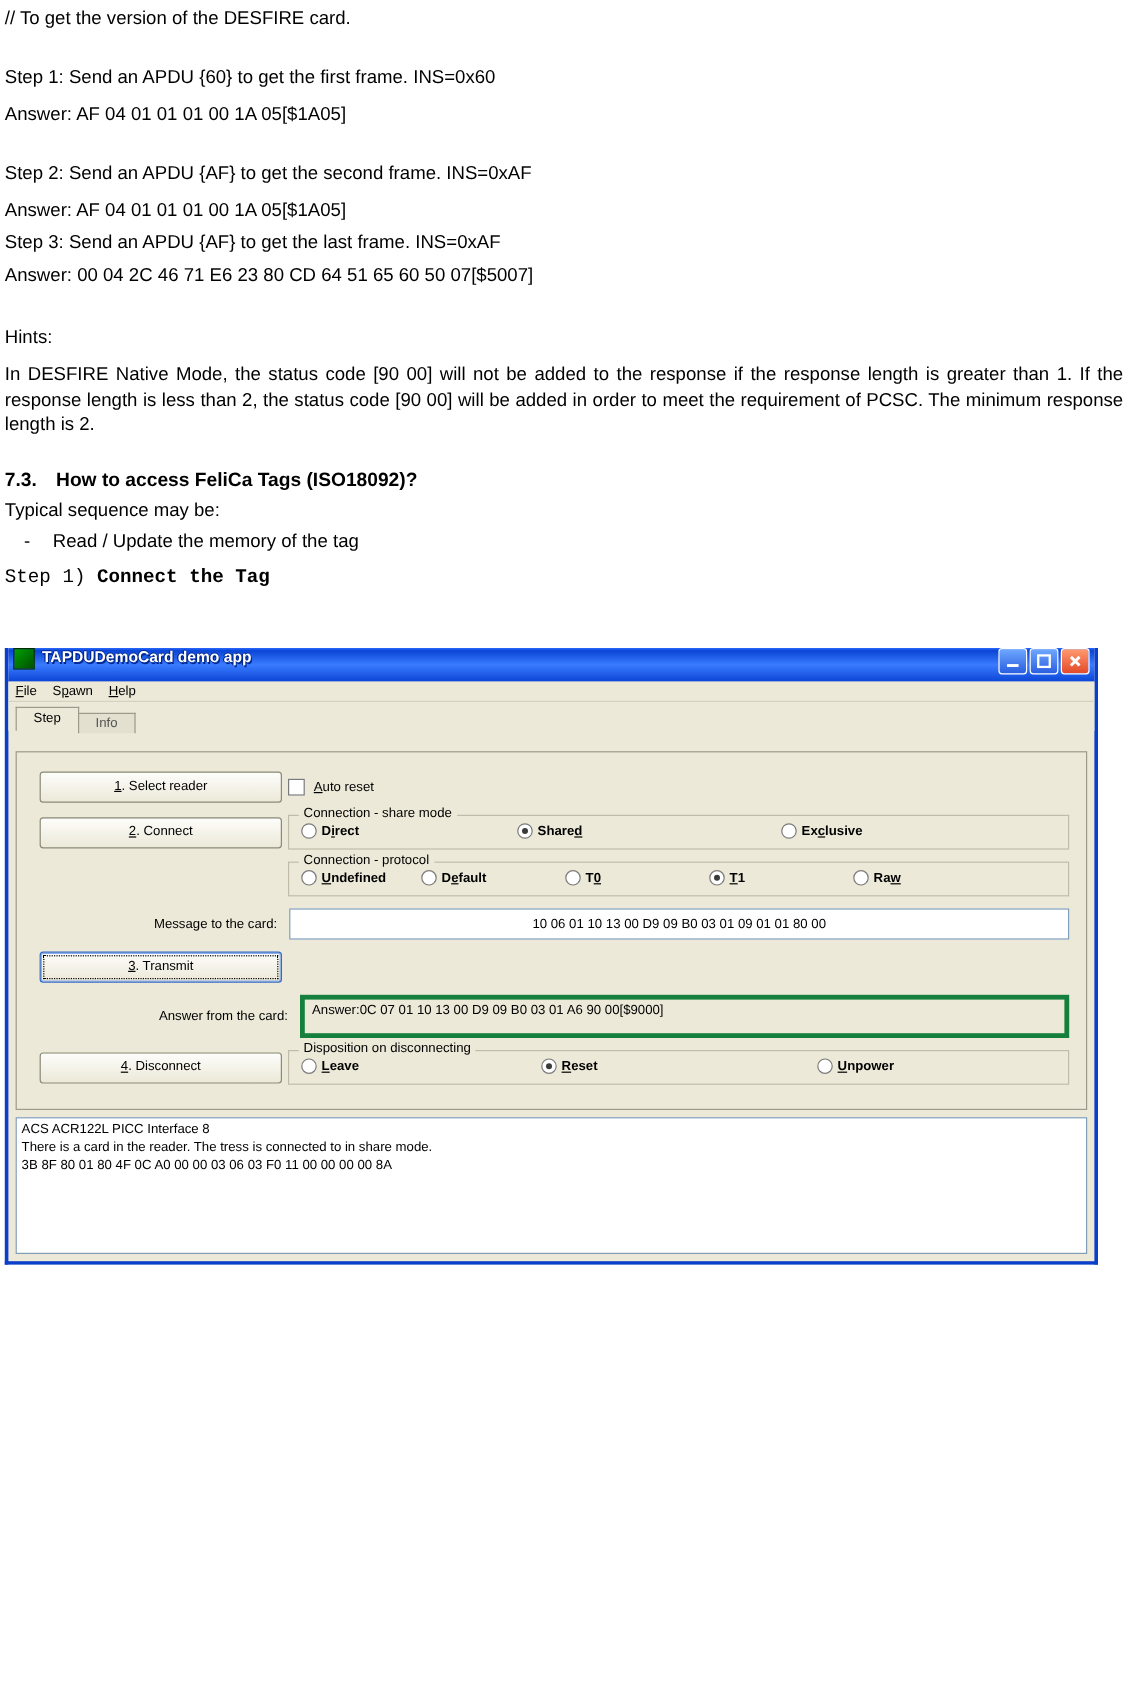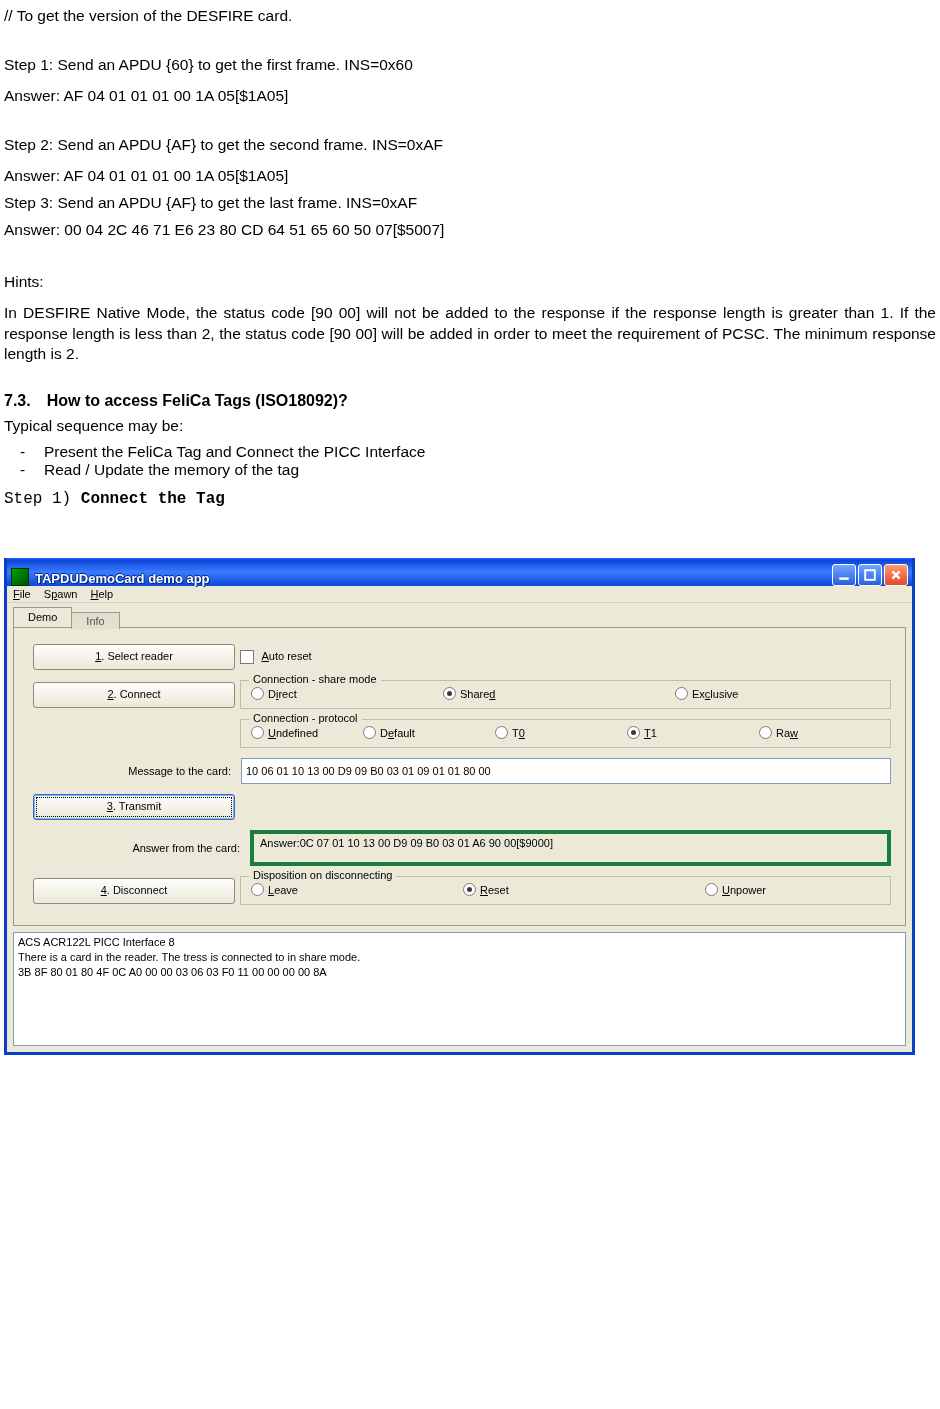--- a/index.html
+++ b/index.html
@@ -29,21 +29,21 @@
     border-top: none;
     background: #ECE9D8;
     font-family: Tahoma, Arial, sans-serif;
     font-size: 11px;
     color: #000;
   }
   .titlebar {
     height: 28px;
     background: linear-gradient(to bottom, #2b6aff 0%, #0b45d6 8%, #3a7bff 50%, #0b45d6 100%);
     display: flex;
-    align-items: flex-end;
+    align-items: flex-start;
     padding: 0 4px;
     color: #fff;
   }
   .titlebar .ticon {
     width: 16px; height: 16px; margin-right: 6px;
     background: linear-gradient(135deg,#00a000,#005000);
     border: 1px solid #003000;
   }
   .titlebar .ttext {
     font-weight: bold;
@@ -83,21 +83,21 @@
     padding: 3px 14px 4px 14px;
     border: 1px solid #9c9a8c;
     border-bottom: none;
     background: #ECE9D8;
     margin-right: -1px;
     position: relative;
     font-size: 11px;
   }
   .tab.inactive { background: #e3e0cf; color: #555; top: 2px; padding-top:2px; padding-bottom:2px;}
   .tabpanel {
-    margin: 0 6px 6px 6px;
+    margin: 17px 6px 6px 6px;
     border: 1px solid #9c9a8c;
     background: #ECE9D8;
     padding: 16px 14px 10px 14px;
   }
 
   .row { display: flex; align-items: center; margin-bottom: 10px; }
   .leftcol { width: 212px; display:flex; justify-content:center; }
   .rightcol { flex: 1; }
 
   .xpbtn {
@@ -120,21 +120,21 @@
     position: relative;
     margin-left: 0;
   }
   .groupbox .legend {
     position: absolute;
     top: -8px; left: 8px;
     background: #ECE9D8;
     padding: 0 4px;
     font-size: 11px;
   }
-  .radiorow { display: flex; gap: 12px; }
+  .radiorow { display: flex; gap: 0; font-weight: bold; }
   .radio-item { display: flex; align-items: center; font-size: 11px; }
   .radio-item .r {
     width: 11px; height: 11px; border-radius: 50%;
     border: 1px solid #7a7a7a; background:#fff; margin-right: 4px;
     display:flex; align-items:center; justify-content:center;
   }
   .radio-item.sel .r::after { content:""; width:5px; height:5px; border-radius:50%; background:#3b3b3b; }
   .chk {
     width: 12px; height: 12px; border: 1px solid #7a7a7a; background:#fff;
     display:inline-block; margin-right:5px; vertical-align: middle;
@@ -185,21 +185,20 @@
   <p class="tight">Answer: AF 04 01 01 01 00 1A 05[$1A05]</p>
   <p class="tight">Step 3: Send an APDU {AF} to get the last frame. INS=0xAF</p>
   <p class="tight">Answer: 00 04 2C 46 71 E6 23 80 CD 64 51 65 60 50 07[$5007]</p>
 
   <p style="margin-top:32px">Hints:</p>
   <p class="justify" style="margin-top:4px; line-height:1.3;">In DESFIRE Native Mode, the status code [90 00] will not be added to the response if the response length is greater than 1. If the response length is less than 2, the status code [90 00] will be added in order to meet the requirement of PCSC. The minimum response length is 2.</p>
 
   <h2 class="sec">7.3. How to access FeliCa Tags (ISO18092)?</h2>
   <p class="tight">Typical sequence may be:</p>
   <ul class="dash">
-    <li>Present the FeliCa Tag and Connect the PICC Interface</li>
     <li>Read / Update the memory of the tag</li>
   </ul>
 
   <p class="mono">
     <span>Step 1) </span><span class="bold">Connect the Tag</span>
   </p>
 </div>
 
 <div class="xp-window">
   <div class="titlebar">
@@ -224,21 +223,21 @@
     </div>
   </div>
 
   <div class="menubar">
     <span><u>F</u>ile</span>
     <span>S<u>p</u>awn</span>
     <span><u>H</u>elp</span>
   </div>
 
   <div class="tabstrip">
-    <div class="tab">Demo</div>
+    <div class="tab">Step</div>
     <div class="tab inactive">Info</div>
   </div>
 
   <div class="tabpanel">
 
     <div class="row">
       <div class="leftcol">
         <div class="xpbtn"><u>1</u>. Select reader</div>
       </div>
       <div class="rightcol">
@@ -301,21 +300,21 @@
           </div>
         </div>
       </div>
     </div>
 
     <div class="row" style="margin-top:6px">
       <div class="leftcol" style="justify-content:flex-end; padding-right:10px">
         <span class="lbl">Message to the card:</span>
       </div>
       <div class="rightcol">
-        <input class="txtinput" style="width: 640px;" value="10 06 01 10 13 00 D9 09 B0 03 01 09 01 01 80 00">
+        <input class="txtinput" style="width: 640px; text-align: center;" value="10 06 01 10 13 00 D9 09 B0 03 01 09 01 01 80 00">
       </div>
     </div>
 
     <div class="row">
       <div class="leftcol">
         <div class="xpbtn focus"><u>3</u>. Transmit</div>
       </div>
     </div>
 
     <div class="row" style="margin-top:10px">

